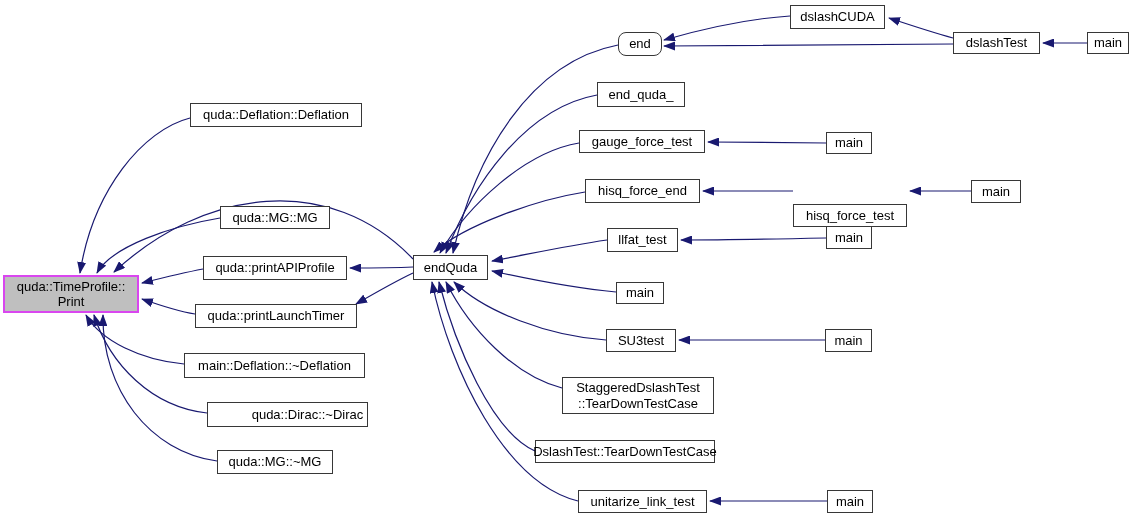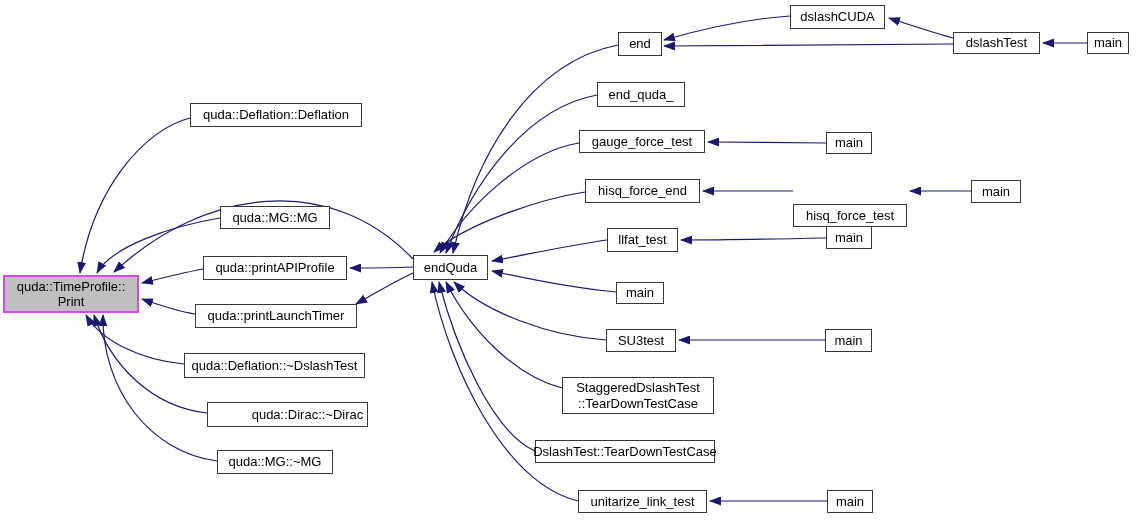--- a/index.html
+++ b/index.html
@@ -74,25 +74,25 @@
         <path d="M827,501 C788,501 749,501 710,501" class="edge" marker-end="url(#arrow)"></path>
       </g>
   </svg>
   <div id="nodes">
       <div class="node highlight" style="left: 3px; top: 275px; width: 136px; height: 38px;">quda::TimeProfile::
 Print</div>
       <div class="node" style="left: 190px; top: 103px; width: 172px; height: 24px;">quda::Deflation::Deflation</div>
       <div class="node" style="left: 220px; top: 206px; width: 110px; height: 23px;">quda::MG::MG</div>
       <div class="node" style="left: 203px; top: 256px; width: 144px; height: 24px;">quda::printAPIProfile</div>
       <div class="node" style="left: 195px; top: 304px; width: 162px; height: 24px;">quda::printLaunchTimer</div>
-      <div class="node" style="left: 184px; top: 353px; width: 181px; height: 25px;">quda::Deflation::~DslashTest</div>
+      <div class="node" style="left: 184px; top: 353px; width: 181px; height: 25px;">main::Deflation::~Deflation</div>
       <div class="node" style="left: 207px; top: 402px; width: 161px; height: 25px; padding-left: 42px;">quda::Dirac::~Dirac</div>
       <div class="node" style="left: 217px; top: 450px; width: 116px; height: 24px;">quda::MG::~MG</div>
       <div class="node" style="left: 413px; top: 255px; width: 75px; height: 25px;">endQuda</div>
-      <div class="node" style="left: 618px; top: 32px; width: 44px; height: 24px;">end</div>
+      <div class="node" style="left: 618px; top: 32px; width: 44px; height: 24px; border-radius: 8px;">end</div>
       <div class="node" style="left: 597px; top: 82px; width: 88px; height: 25px;">end_quda_</div>
       <div class="node" style="left: 579px; top: 130px; width: 126px; height: 23px;">gauge_force_test</div>
       <div class="node" style="left: 585px; top: 179px; width: 115px; height: 24px;">hisq_force_end</div>
       <div class="node" style="left: 607px; top: 228px; width: 71px; height: 24px;">llfat_test</div>
       <div class="node" style="left: 616px; top: 282px; width: 48px; height: 22px;">main</div>
       <div class="node" style="left: 606px; top: 329px; width: 70px; height: 23px;">SU3test</div>
       <div class="node" style="left: 562px; top: 377px; width: 152px; height: 37px;">StaggeredDslashTest
 ::TearDownTestCase</div>
       <div class="node" style="left: 535px; top: 440px; width: 180px; height: 23px;">DslashTest::TearDownTestCase</div>
       <div class="node" style="left: 578px; top: 490px; width: 129px; height: 23px;">unitarize_link_test</div>

